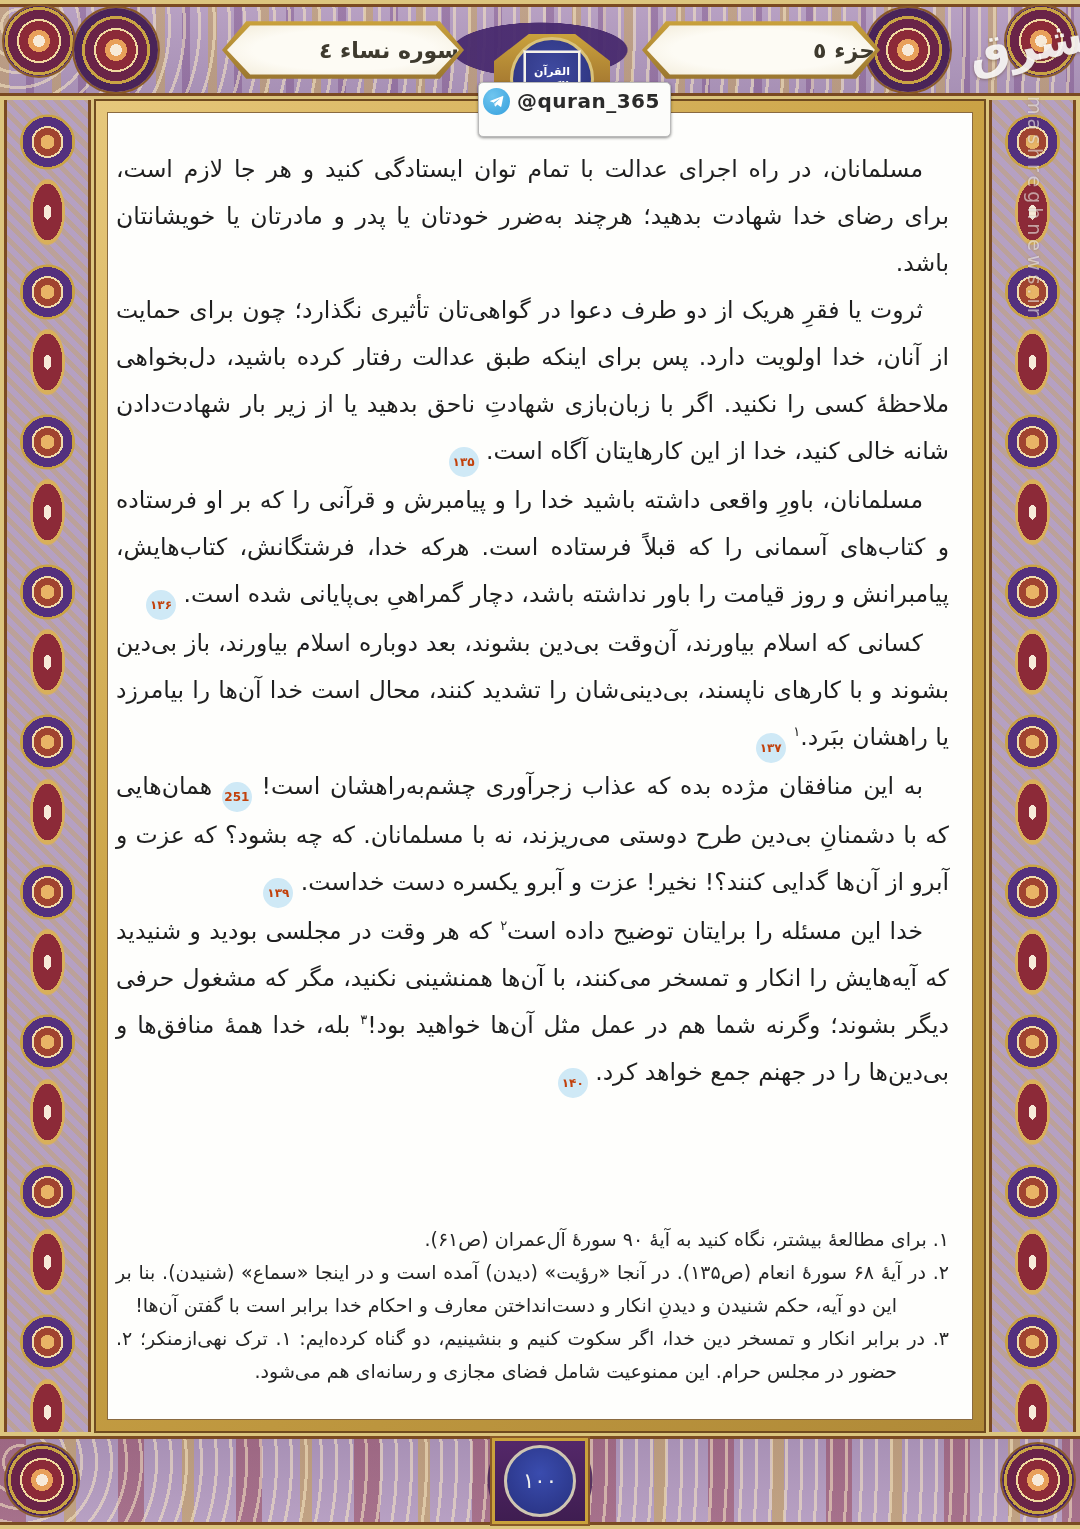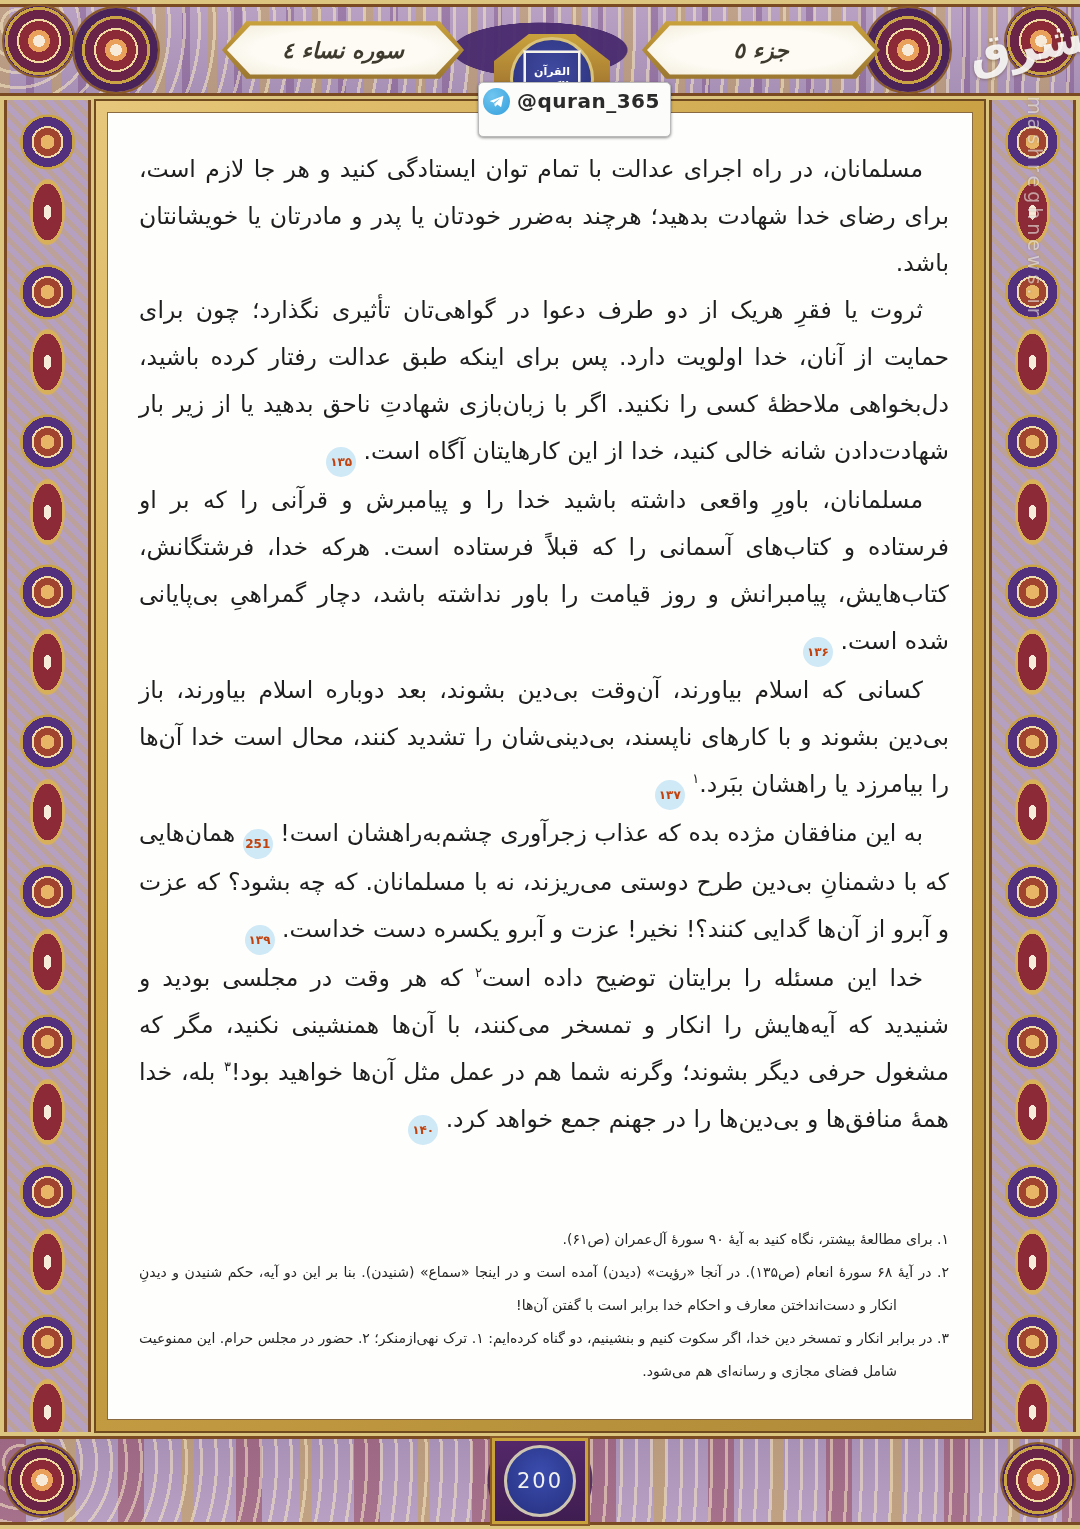--- a/index.html
+++ b/index.html
@@ -60,21 +60,21 @@
     width:100%;height:100%;
     background:linear-gradient(180deg,#caa23c,#9a7630);
     clip-path:polygon(0 50%, 10% 2%, 90% 2%, 100% 50%, 90% 98%, 10% 98%);
     display:flex;align-items:center;justify-content:center;
   }
   .cartouche .inner{
     width:calc(100% - 10px);height:calc(100% - 8px);
     background:
       radial-gradient(ellipse at 50% 50%, #fdfbf4 0 55%, #f1ead6 100%);
     clip-path:polygon(0 50%, 10% 3%, 90% 3%, 100% 50%, 90% 97%, 10% 97%);
-    display:flex;align-items:center;justify-content:center;font-style:italic;
+    display:flex;align-items:center;justify-content:flex-end;
   }
   .cartouche-label{font-size:22px;font-weight:bold;color:#3e3a2e;}
   .cart-right{left:642px;width:238px;}
   .cart-left{left:222px;width:242px;}
   
   .emblem{
     position:absolute;left:494px;top:6px;width:116px;height:90px;
     background:linear-gradient(180deg,#caa23c,#8a5a28);
     clip-path:polygon(30% 0,70% 0,100% 30%,100% 70%,70% 100%,30% 100%,0 70%,0 30%);
     display:flex;align-items:center;justify-content:center;margin-top:28px;
@@ -133,39 +133,39 @@
     position:absolute;left:95px;top:100px;width:890px;height:1332px;z-index:10;
     background:linear-gradient(135deg,#e7c87c 0%,#caa245 40%,#b08a38 100%);
     box-shadow:inset 0 0 0 1px #6f4a20, 0 0 0 1px #6f4a20;
     padding:12px;box-sizing:border-box;
   }
   .page{
     width:100%;height:100%;background:#fefefc;
     box-shadow:inset 0 0 0 1px #8a6a40;
     box-sizing:border-box;direction:rtl;
     display:flex;flex-direction:column;
-    padding:34px 24px 26px 32px;
+    padding:34px 24px 26px 9px;
   }
   .main-text{flex:none;}
   .para{
     margin:0;font-size:23.5px;line-height:47px;color:#1f1f1f;
     text-align:justify;text-indent:26px;text-justify:inter-word;
   }
   .verse-badge{
     display:inline-flex;align-items:center;justify-content:center;
     min-width:30px;height:30px;border-radius:50%;
     background:#cfe9f6;color:#c2410c;
     font-size:12px;font-weight:bold;line-height:30px;
     vertical-align:-7px;text-indent:0;padding:0 2px;box-sizing:border-box;
   }
   .note-ref{font-size:13px;color:#1f1f1f;line-height:0;}
   .spacer{flex:1;}
   .footnotes{flex:none;margin-bottom:6px;}
   .footnote{
-    margin:0;font-size:14px;line-height:33px;color:#262626;
+    margin:0;font-size:19px;line-height:33px;color:#262626;
     text-align:justify;padding-right:52px;text-indent:-52px;
   }
 </style>
 </head>
 <body>
 
 <div class="frame">
 
   <div class="band band-top"></div>
   <div class="band band-bottom"></div>
@@ -226,17 +226,17 @@
       <div class="footnotes">
           <p class="footnote">۱. برای مطالعهٔ بیشتر، نگاه کنید به آیهٔ ۹۰ سورهٔ آل‌عمران (ص۶۱).</p>
           <p class="footnote">۲. در آیهٔ ۶۸ سورهٔ انعام (ص۱۳۵). در آنجا «رؤیت» (دیدن) آمده است و در اینجا «سماع» (شنیدن). بنا بر این دو آیه، حکم شنیدن و دیدنِ انکار و دست‌انداختن معارف و احکام خدا برابر است با گفتن آن‌ها!</p>
           <p class="footnote">۳. در برابر انکار و تمسخر دین خدا، اگر سکوت کنیم و بنشینیم، دو گناه کرده‌ایم: ۱. ترک نهی‌ازمنکر؛ ۲. حضور در مجلس حرام. این ممنوعیت شامل فضای مجازی و رسانه‌ای هم می‌شود.</p>
         </div>
     </div>
   </div>
 
   <div class="pagenum-block">
     <div class="pagenum-circle">
-      <span class="pagenum">200</span>
+      <span class="pagenum">۱۰۰</span>
     </div>
   </div>
 
 </div>
 
 </body></html>

